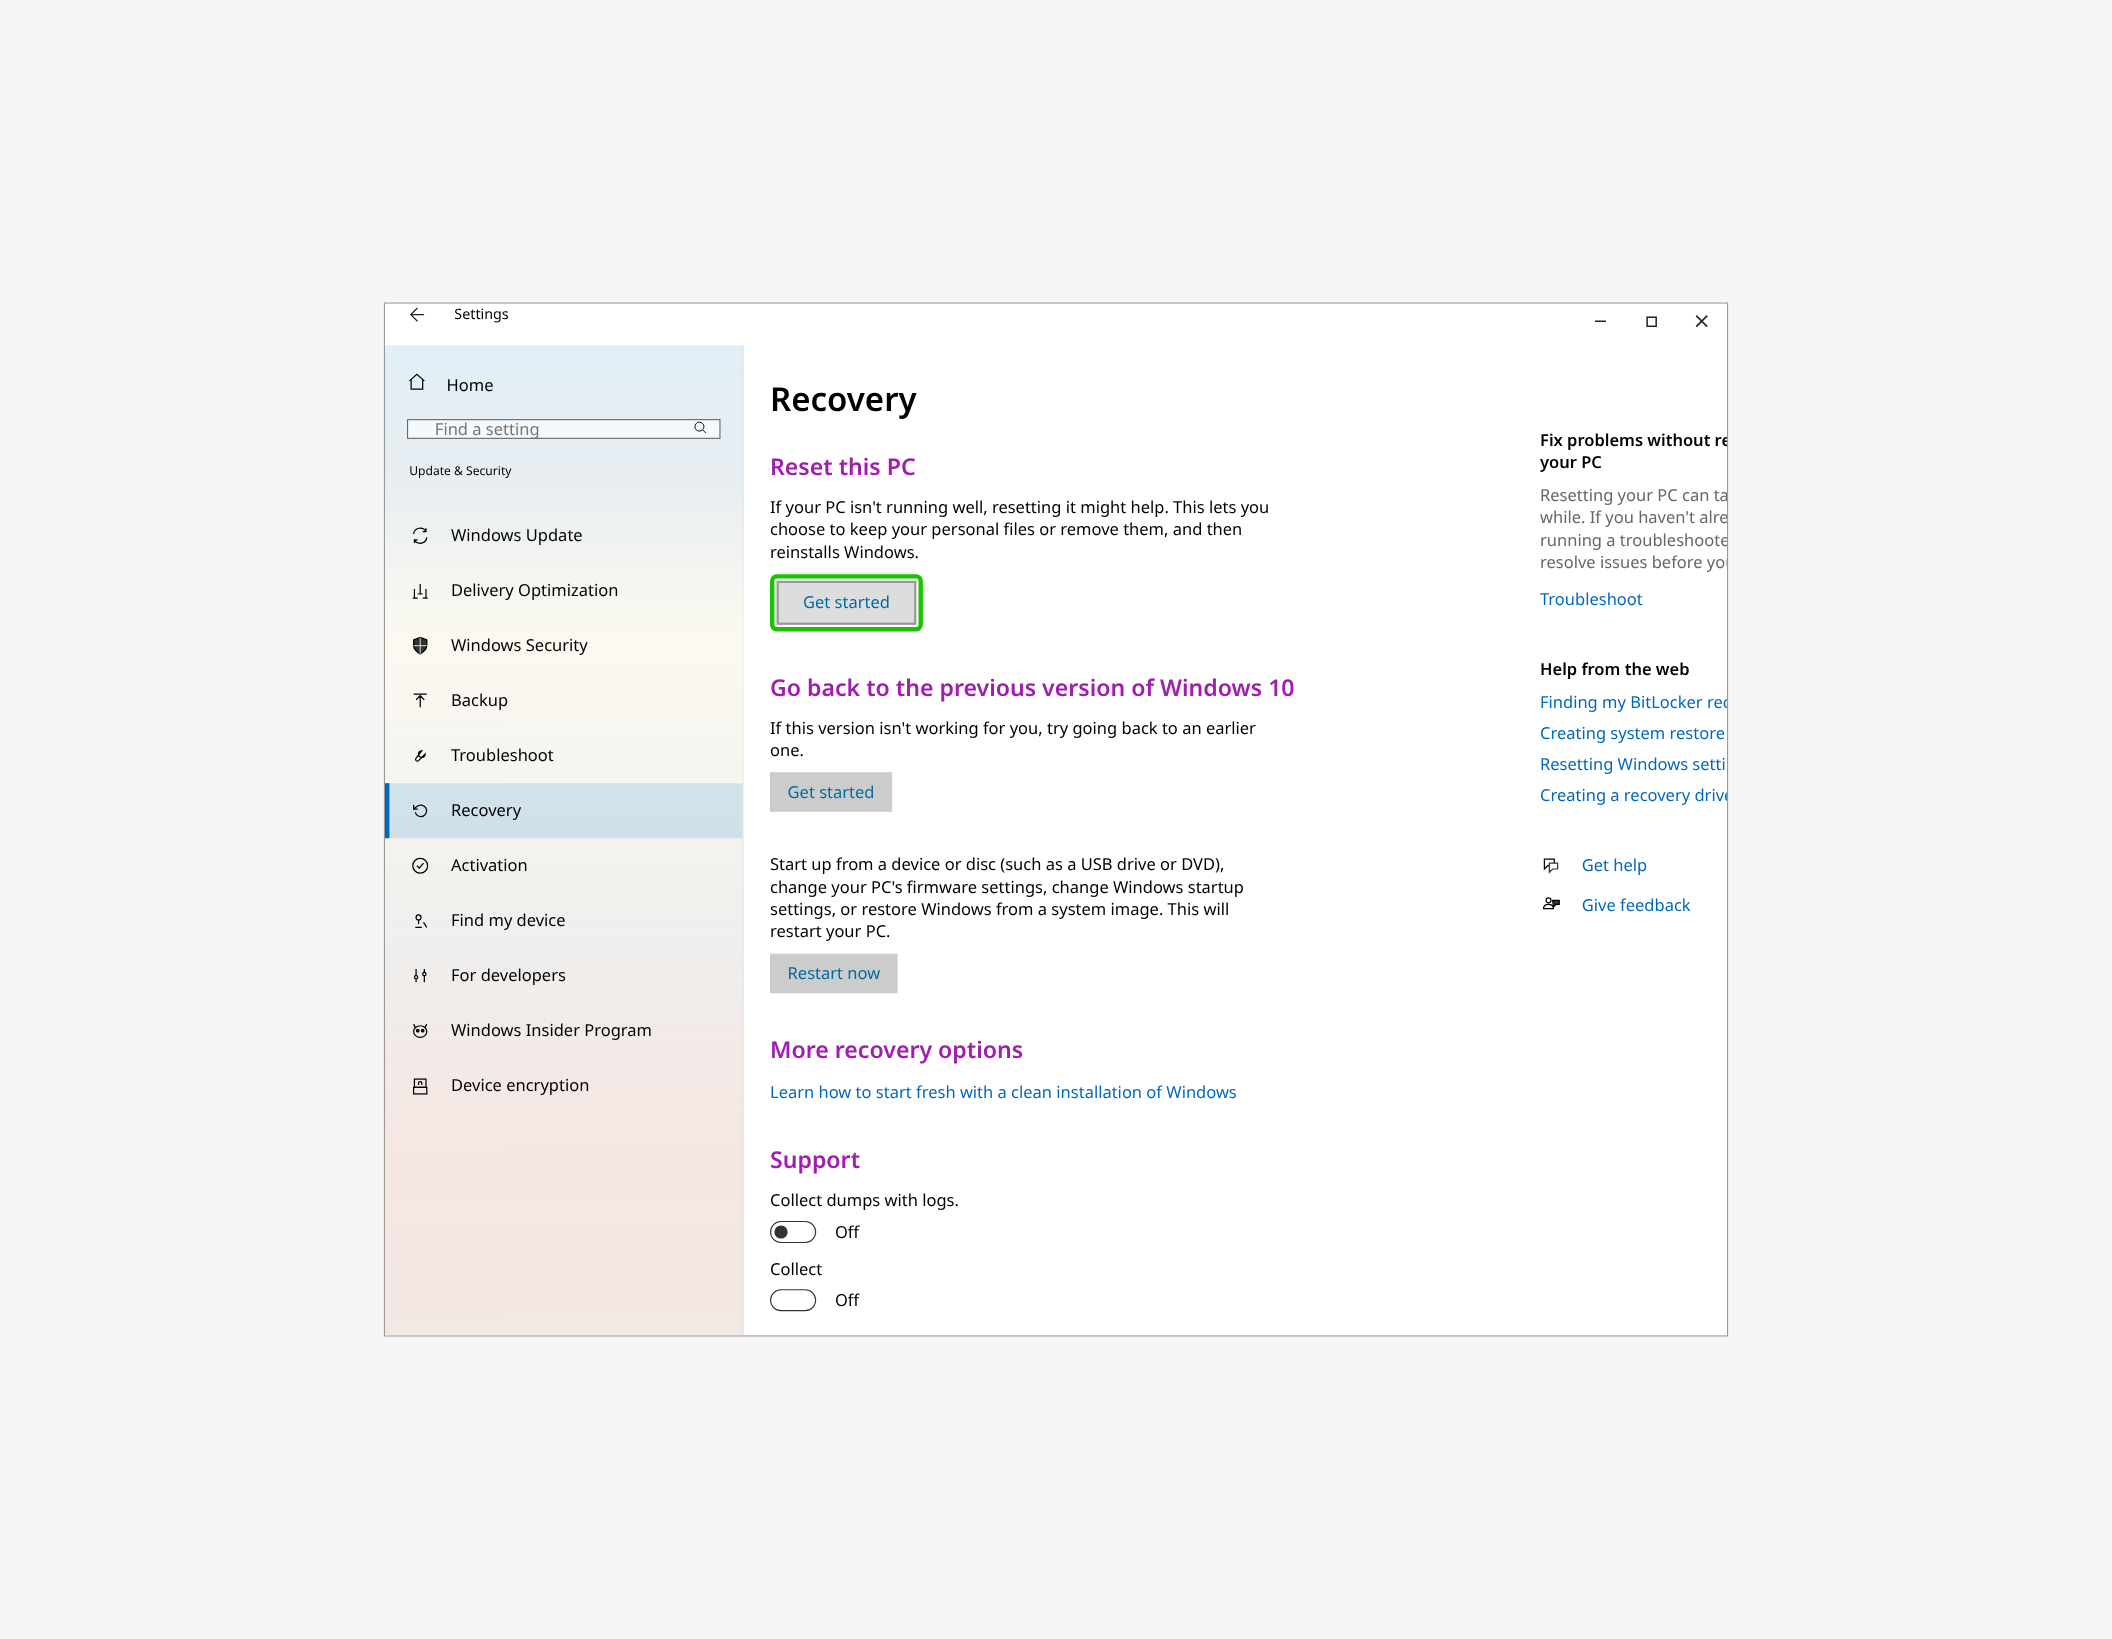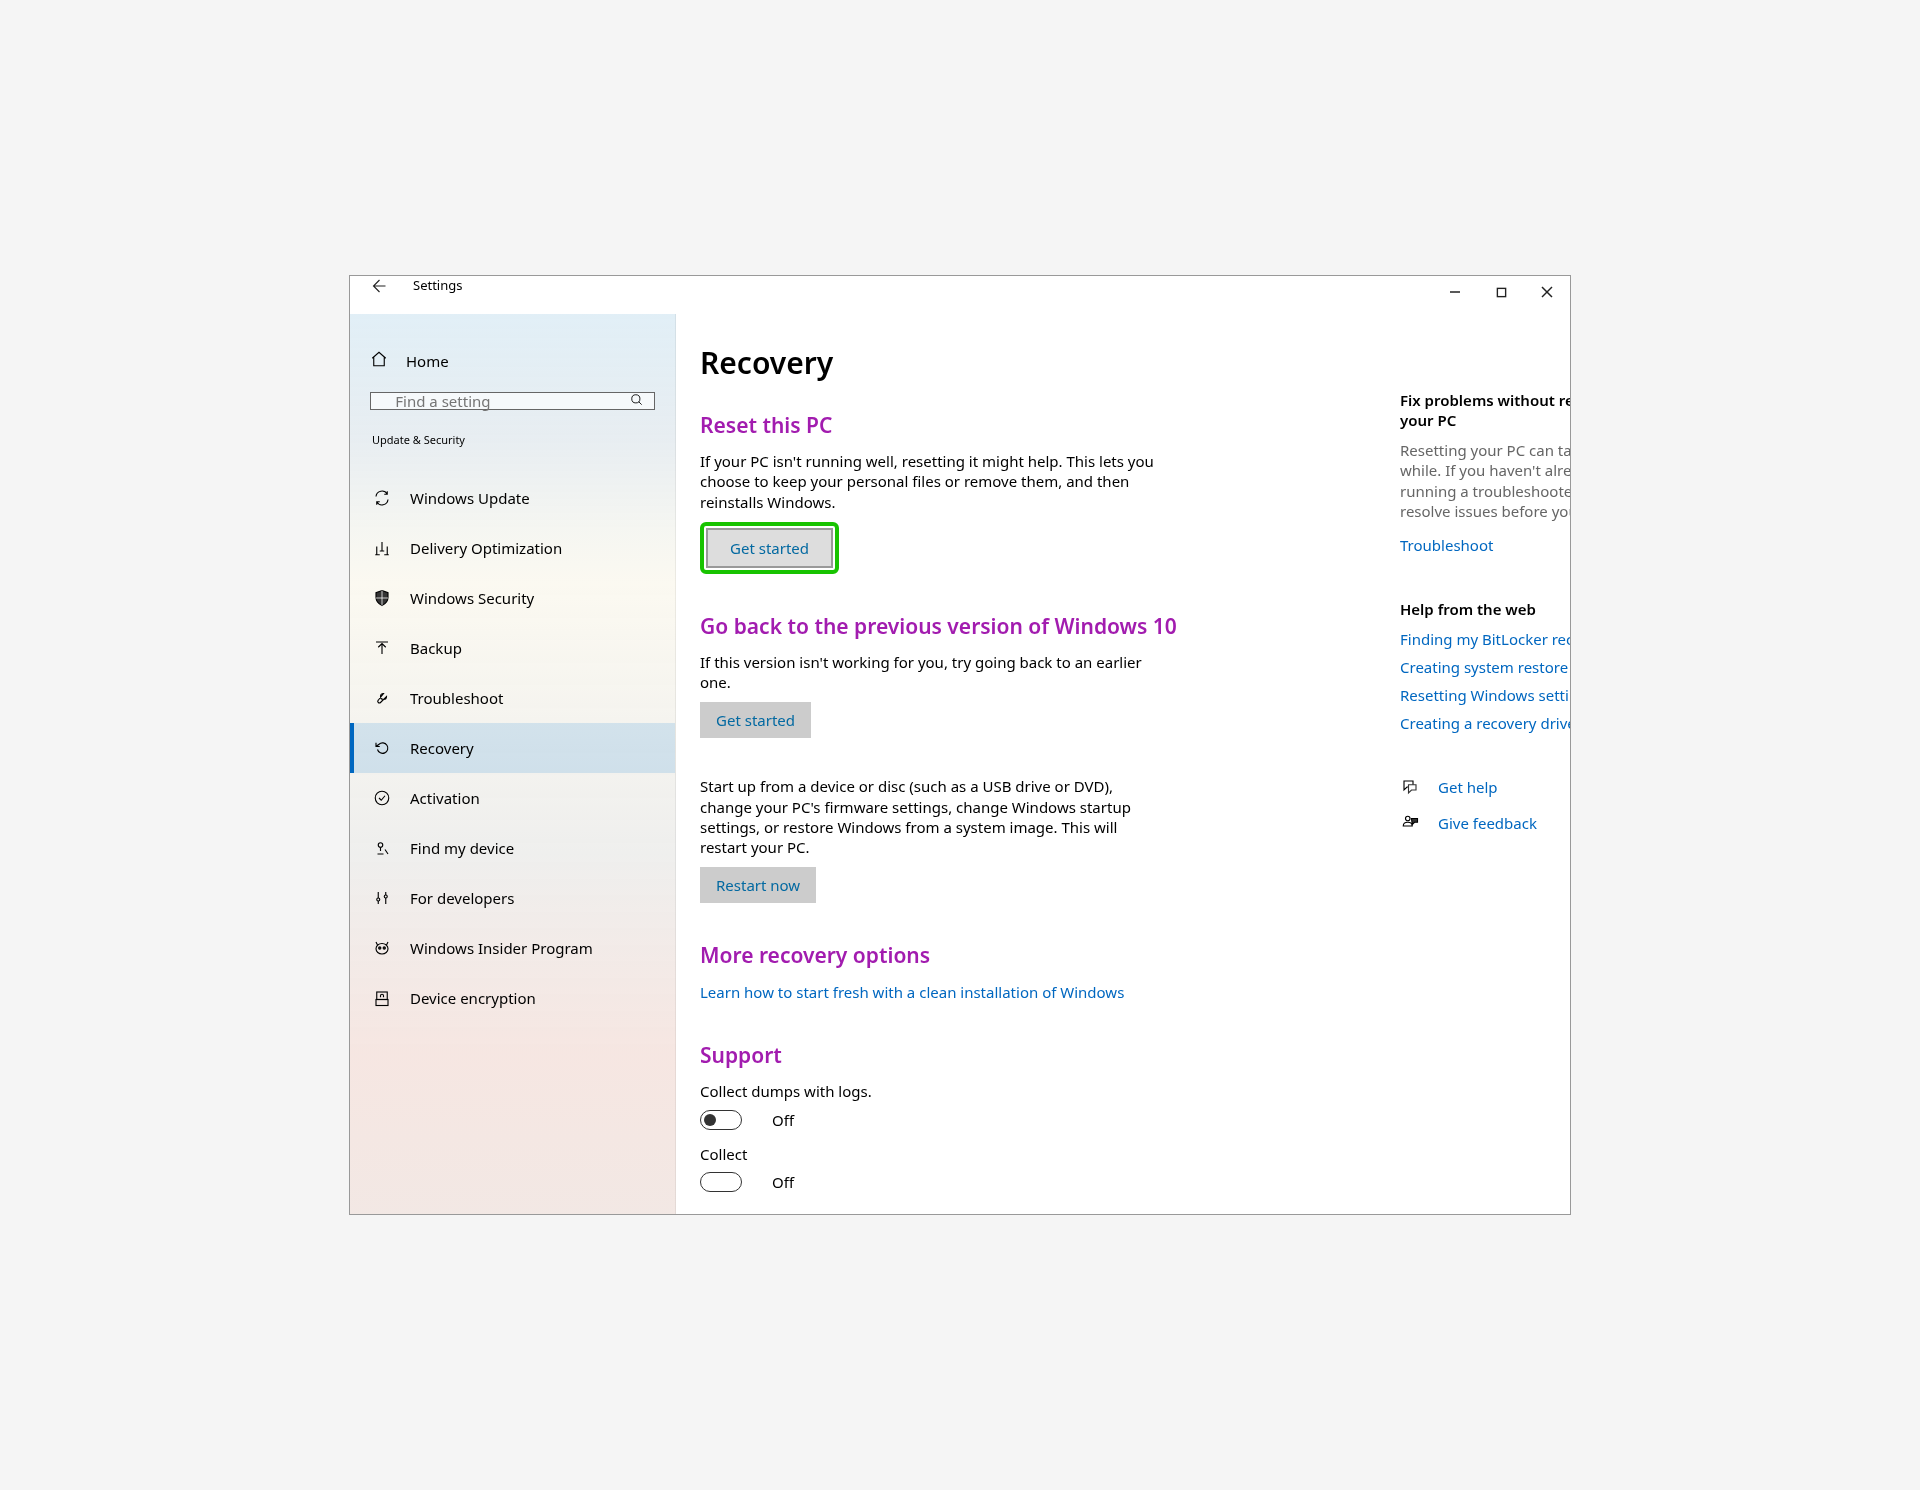--- a/index.html
+++ b/index.html
@@ -64,21 +64,21 @@
   
   .body {
     display: flex;
     height: calc(100% - 38px);
   }
 
   
   .sidebar {
     width: 326px;
     height: 100%;
-    padding-top: 36px;
+    padding-top: 24px;
     background: linear-gradient(180deg,
       rgba(220,236,245,.85) 0%,
       rgba(226,233,238,.8) 14%,
       rgba(242,243,237,.75) 24%,
       rgba(250,247,236,.75) 30%,
       rgba(232,232,230,.70) 60%,
       rgba(243,222,216,.75) 82%,
       rgba(238,224,219,.75) 100%);
     border-right: 1px solid rgba(0,0,0,.06);
   }
@@ -204,21 +204,21 @@
   }
   .link {
     color: #0067c0;
     font-size: 15px;
     cursor: pointer;
     display: inline-block;
   }
   .toggle-row {
     display: flex;
     align-items: center;
-    gap: 30px;
+    gap: 17px;
     margin-top: 6px;
     margin-bottom: 14px;
   }
   .toggle {
     width: 42px;
     height: 20px;
     border: 1px solid #333;
     border-radius: 12px;
     position: relative;
     background: #fff;

